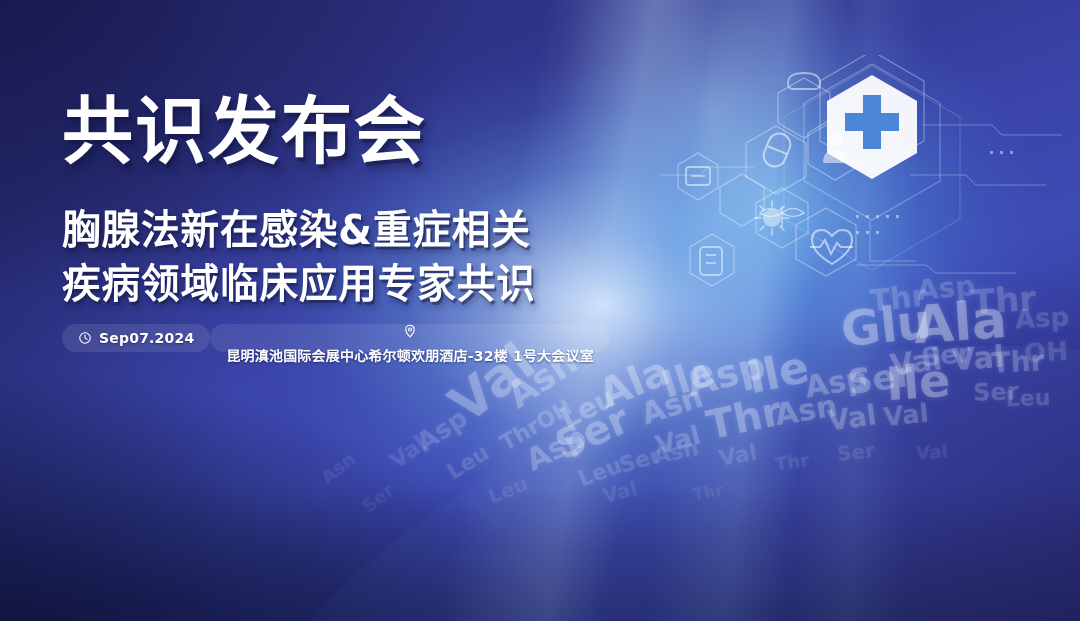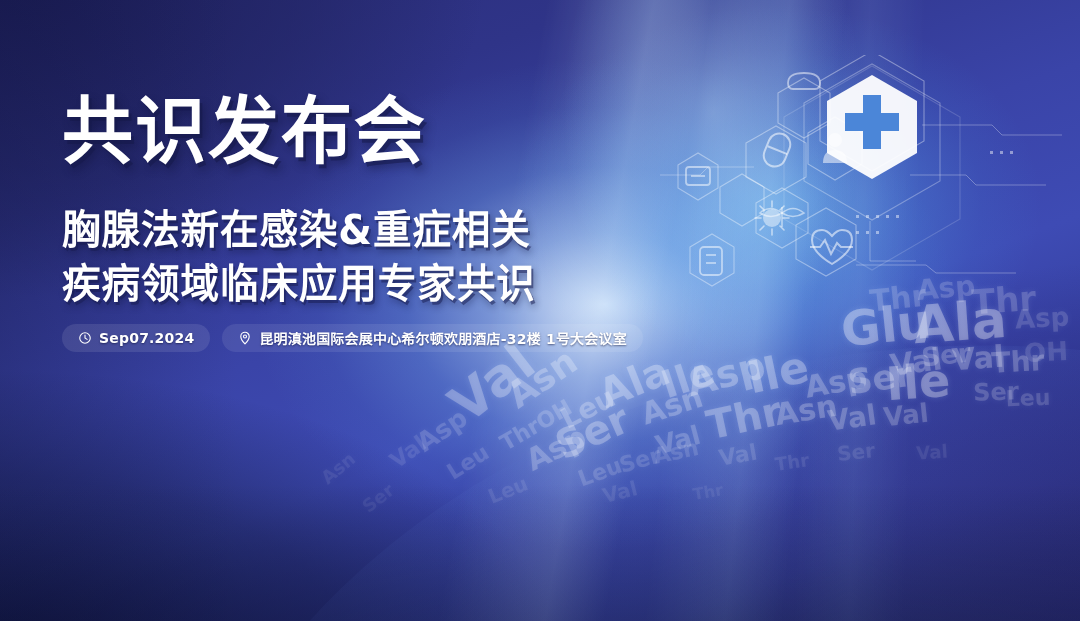--- a/index.html
+++ b/index.html
@@ -162,39 +162,38 @@
     transform-origin: left center;
   }
   .sub-title .line { display: block; }
 
   .meta-row {
     position: absolute;
     left: 62px;
     top: 324px;
     display: flex;
     align-items: center;
-    gap: 12px;
   }
 
   .pill {
     display: flex;
     align-items: center;
     gap: 7px;
     height: 28px;
     padding: 0 16px;
     border-radius: 14px;
     background: rgba(255,255,255,0.10);
     color: #ffffff;
     font-size: 14px;
     font-weight: 700;
     white-space: nowrap;
     font-family: "DejaVu Sans", "Liberation Sans", sans-serif;
     text-shadow: 0 1px 2px rgba(12,16,52,0.55);
   }
-  .pill.wide { background: rgba(255,255,255,0.09); }
+  .pill.wide { background: rgba(255,255,255,0.09); flex-direction: column; }
   .pill svg { display: block; flex: 0 0 auto; }
   .pill-text { letter-spacing: 0.2px; }
 
   .footer-org {
     position: absolute;
     right: 29px;
     top: 548px;
     font-size: 14.5px;
     font-weight: 700;
     color: #ffffff;

